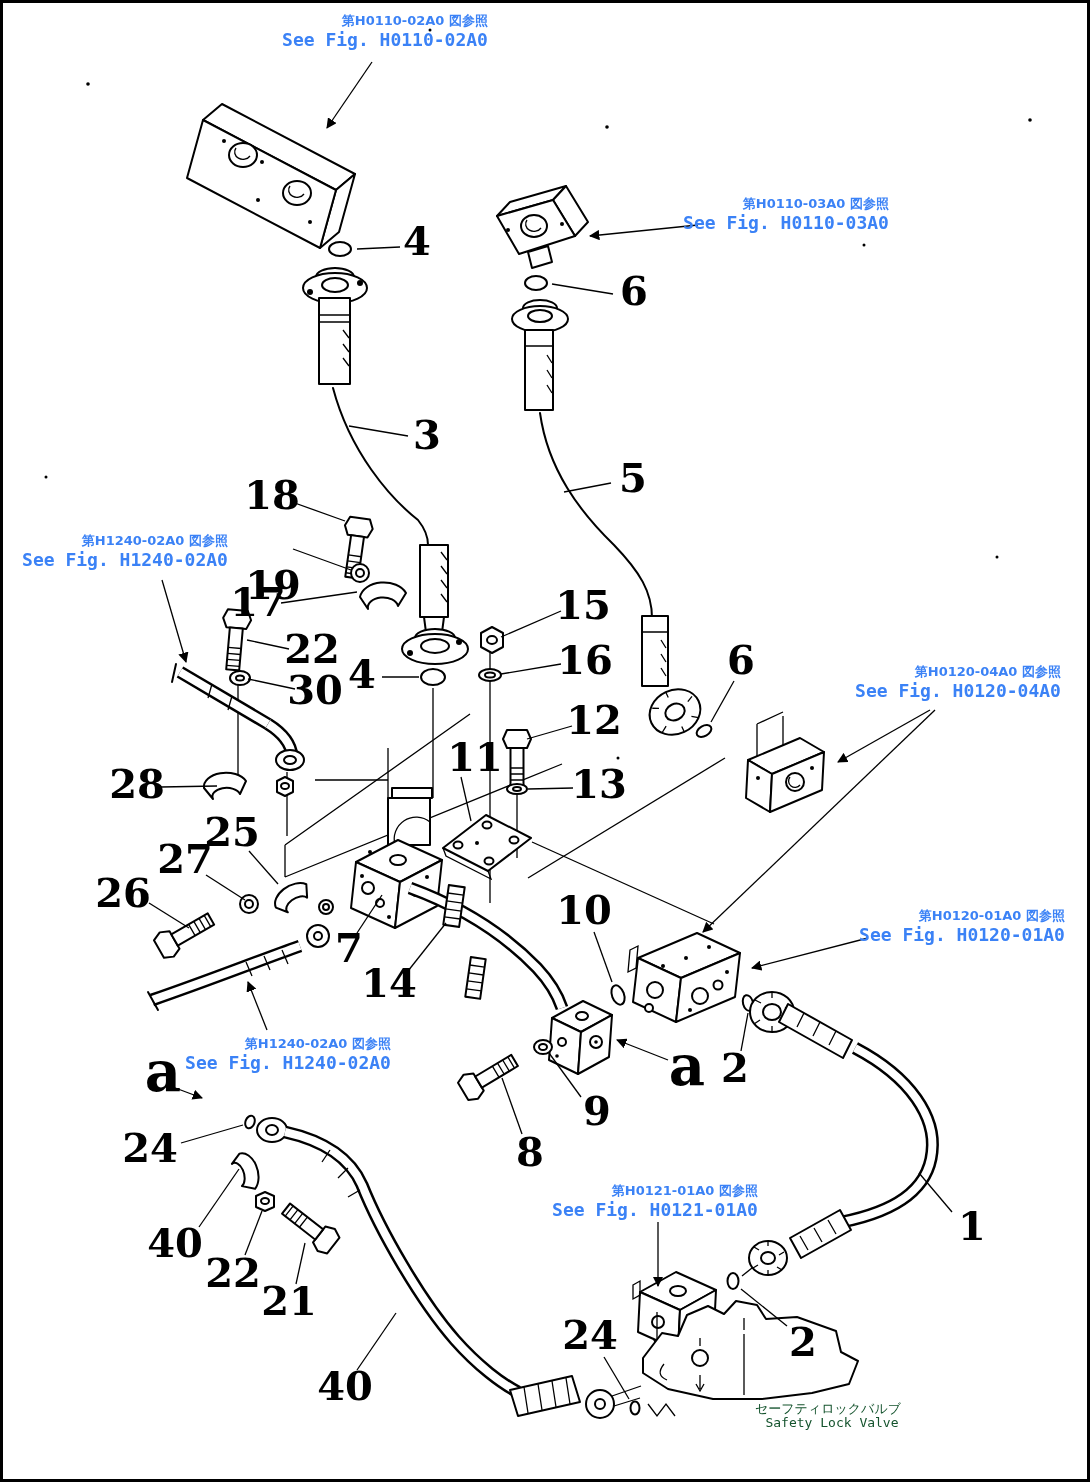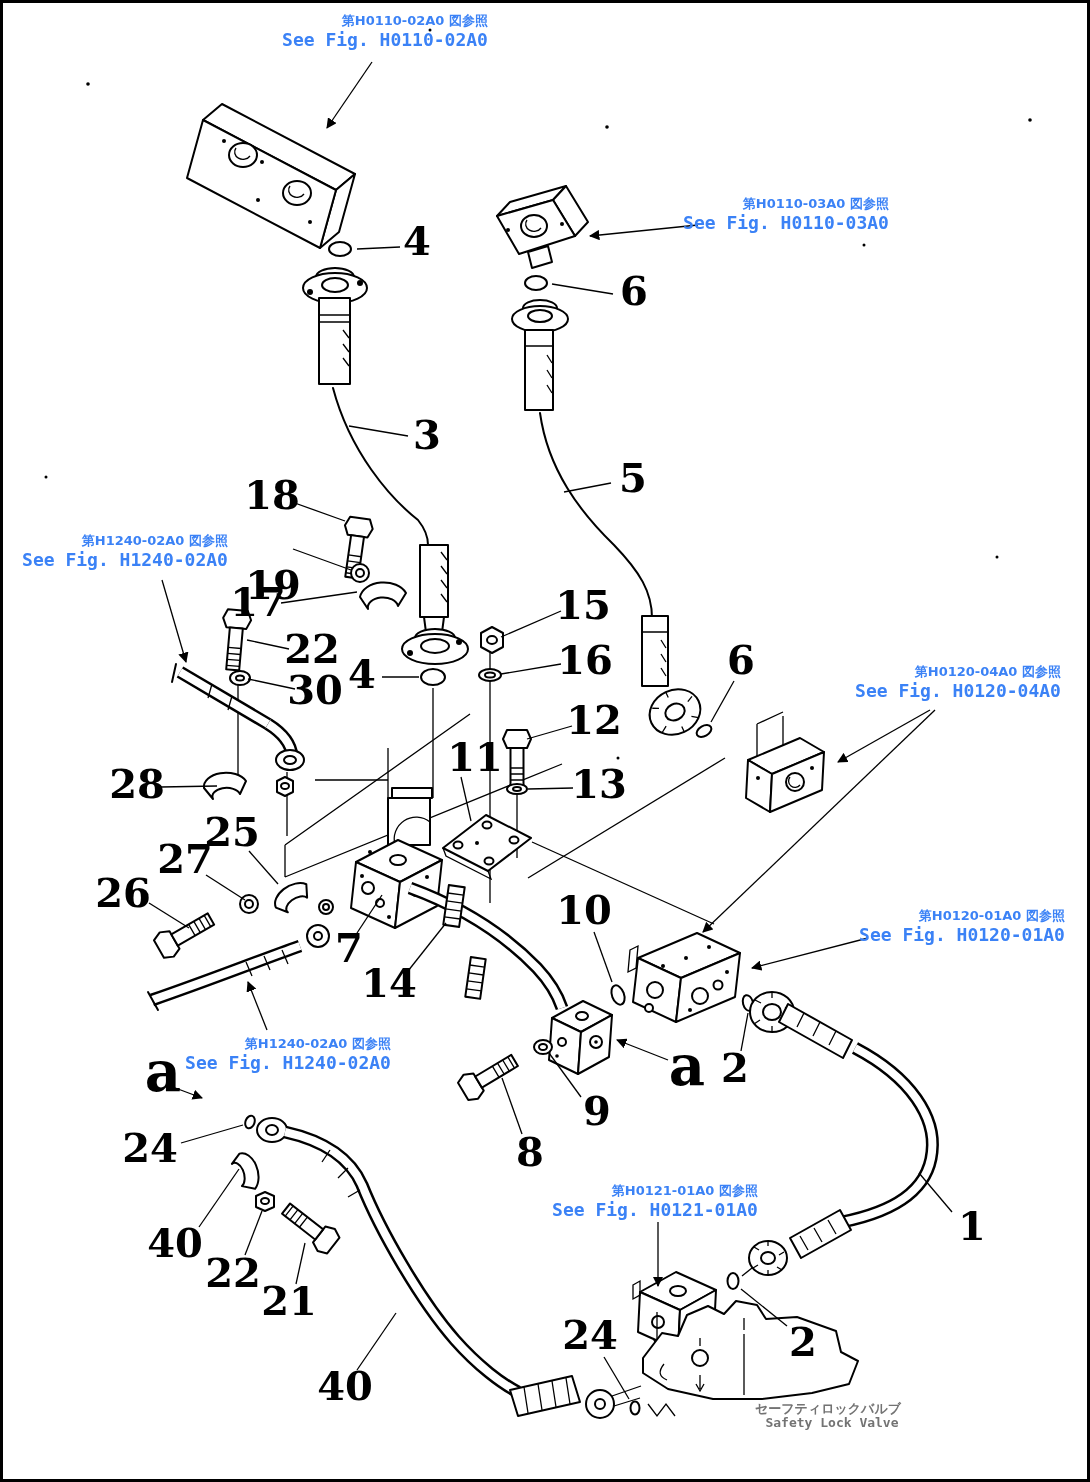--- a/index.html
+++ b/index.html
@@ -7,21 +7,21 @@
          font-family:"DejaVu Sans",sans-serif;overflow:hidden;}
   #art{position:absolute;left:0;top:0;}
   .callout{position:absolute;transform:translate(-50%,-55%);
            font-family:"DejaVu Serif","Liberation Serif",serif;font-weight:bold;
            font-size:40px;color:#000;white-space:nowrap;line-height:1;}
   .callout-letter{font-size:56px;}
   .annotation{position:absolute;transform:translate(-50%,0);text-align:right;
               color:#3b82f6;white-space:nowrap;line-height:1.25;}
   .annotation .jp{font-size:13px;font-weight:bold;font-family:"DejaVu Sans",sans-serif;}
   .annotation .en{font-size:18px;font-weight:bold;font-family:"DejaVu Sans Mono","Liberation Mono",monospace;}
-  .svlabel{position:absolute;transform:translate(-50%,0);color:#737373;white-space:nowrap;font-weight:bold;}
+  .svlabel{position:absolute;transform:translate(-50%,0);color:#14532d;white-space:nowrap;font-weight:normal;}
   .svlabel.jp{font-size:13px;font-family:"DejaVu Sans",sans-serif;}
   .svlabel.en{font-size:13px;font-family:"DejaVu Sans Mono","Liberation Mono",monospace;}
   
   .ink{stroke:#000;fill:none;stroke-width:2;stroke-linejoin:round;stroke-linecap:round;}
   .white{fill:#fff;stroke:#000;stroke-width:2;stroke-linejoin:round;}
   .thin{stroke:#000;stroke-width:1.3;fill:none;}
   .tube-o{stroke:#000;stroke-width:13;fill:none;stroke-linecap:butt;}
   .tube-i{stroke:#fff;stroke-width:8;fill:none;stroke-linecap:butt;}
   .spk{fill:#000;}
 </style>

